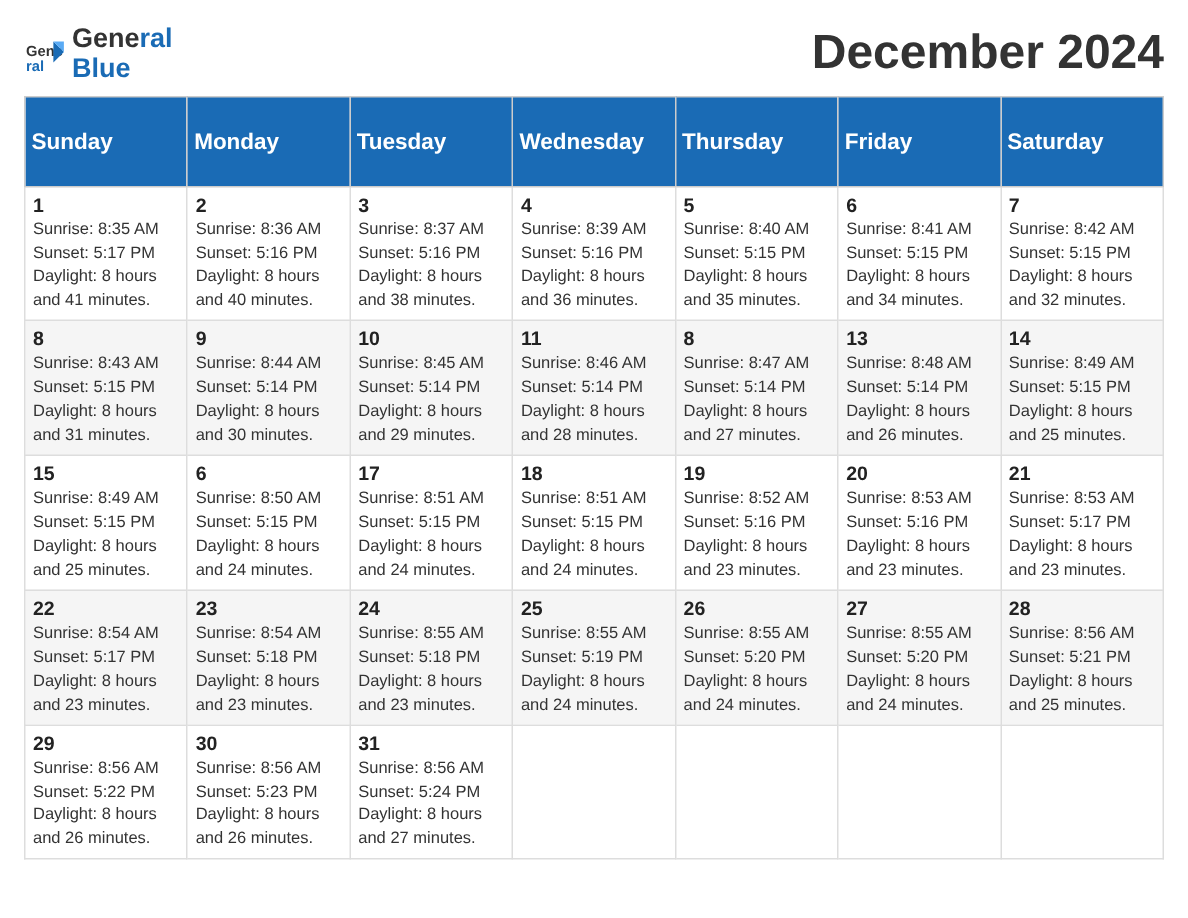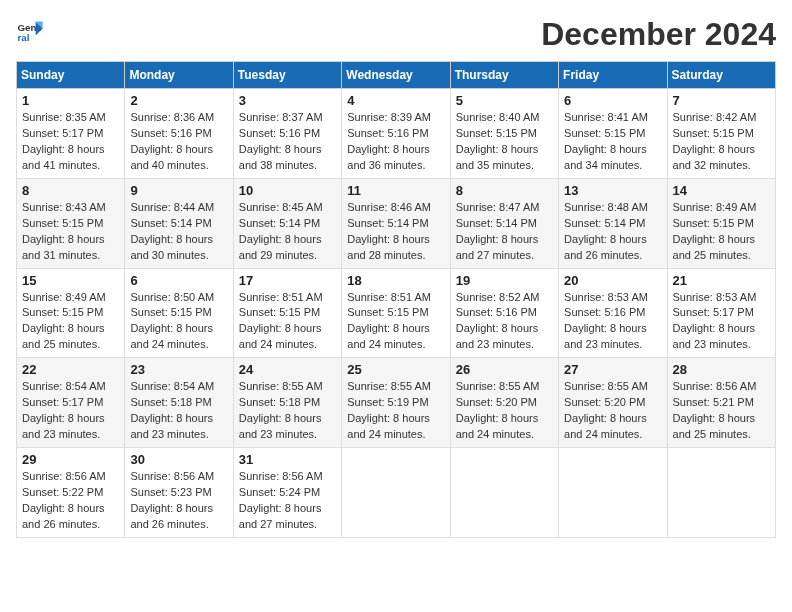--- a/index.html
+++ b/index.html
@@ -43,23 +43,23 @@
       color: #555;
     }
     .calendar {
       width: 100%;
       border-collapse: collapse;
       font-size: 10.5px;
     }
     .calendar th {
       background: #1a6bb5;
       color: #fff;
-      padding: 6px 4px;
+      padding: 21px 4px;
       text-align: left;
-      font-size: 12px;
+      font-size: 15px;
       font-weight: bold;
       border: 1px solid #ccc;
     }
     .calendar td {
       border: 1px solid #ddd;
       vertical-align: top;
       padding: 4px 5px;
       width: 106px;
       min-height: 80px;
       background: #fff;
@@ -87,20 +87,25 @@
 <body>
 
 <div class="header">
   <div class="logo">
     <svg class="logo-icon" viewBox="0 0 40 40">
       <text x="2" y="22" font-size="14" font-weight="bold" fill="#333">Gene</text>
       <text x="2" y="36" font-size="14" font-weight="bold" fill="#1a6bb5">ral</text>
       <polygon points="28,8 38,18 28,28" fill="#1a6bb5"></polygon>
       <polygon points="28,8 38,8 38,18" fill="#5aabf5"></polygon>
     </svg>
+    <div>
+      <div class="logo-text">
+        Gene<span>ral</span><br><span>Blue</span>
+      </div>
+    </div>
   </div>
   <div class="title-block">
     <div class="month-title">December 2024</div>
   </div>
 </div>
 
 <table class="calendar">
   <thead>
     <tr>
       <th>Sunday</th>

